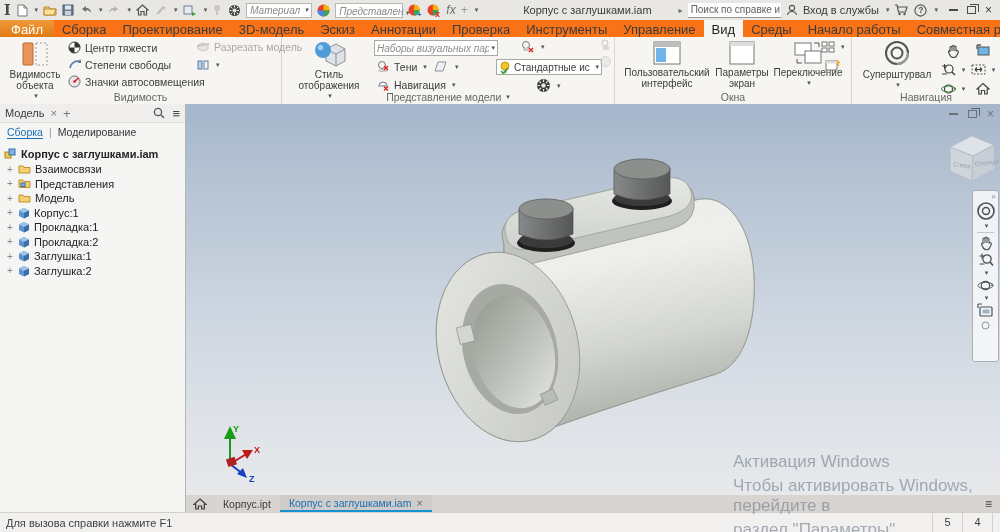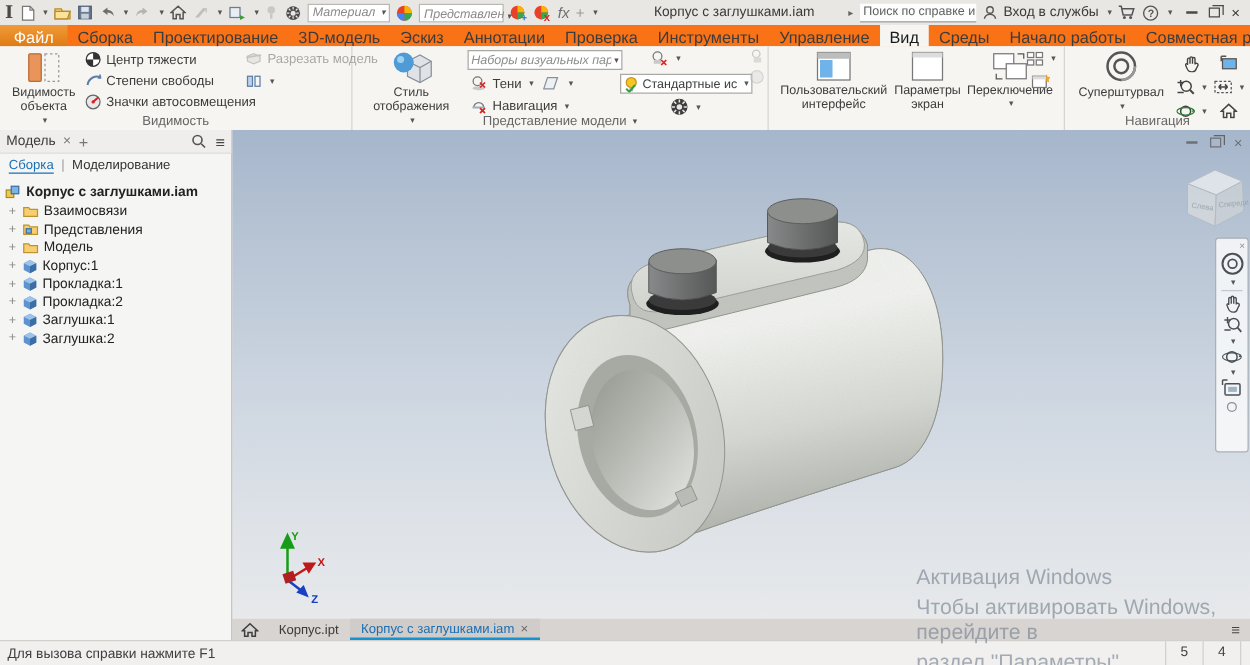--- a/index.html
+++ b/index.html
@@ -457,20 +457,23 @@
         <span class="dd">▾</span>
       </span>
       <span class="ico">
           <svg width="15" height="13">
             <rect x="1" y="3" width="11" height="9" fill="#fff" stroke="#777"></rect>
             <rect x="1" y="3" width="11" height="2.5" fill="#dcdcdc"></rect>
             <path d="M12 1 l1.2 2.4 2.6.3 -1.9 1.8.5 2.5 -2.4-1.2" fill="#f5a623"></path>
           </svg>
         </span>
     </div>
+    <div class="grp-label">
+        <span>Окна</span>
+      </div>
   </div>
 
   <div class="rgroup" style="left:852px;width:148px;border-right:none;">
     <div class="bigbtn" style="left:6px;top:3px;width:78px;">
       <span class="ico">
           <svg width="30" height="28">
             <circle cx="15" cy="13" r="11" fill="none" stroke="#555" stroke-width="2"></circle>
             <circle cx="15" cy="13" r="5.5" fill="none" stroke="#555" stroke-width="2"></circle>
             <path d="M15 24 a11 11 0 0 0 11-11" fill="none" stroke="#999" stroke-width="2"></path>
           </svg>

